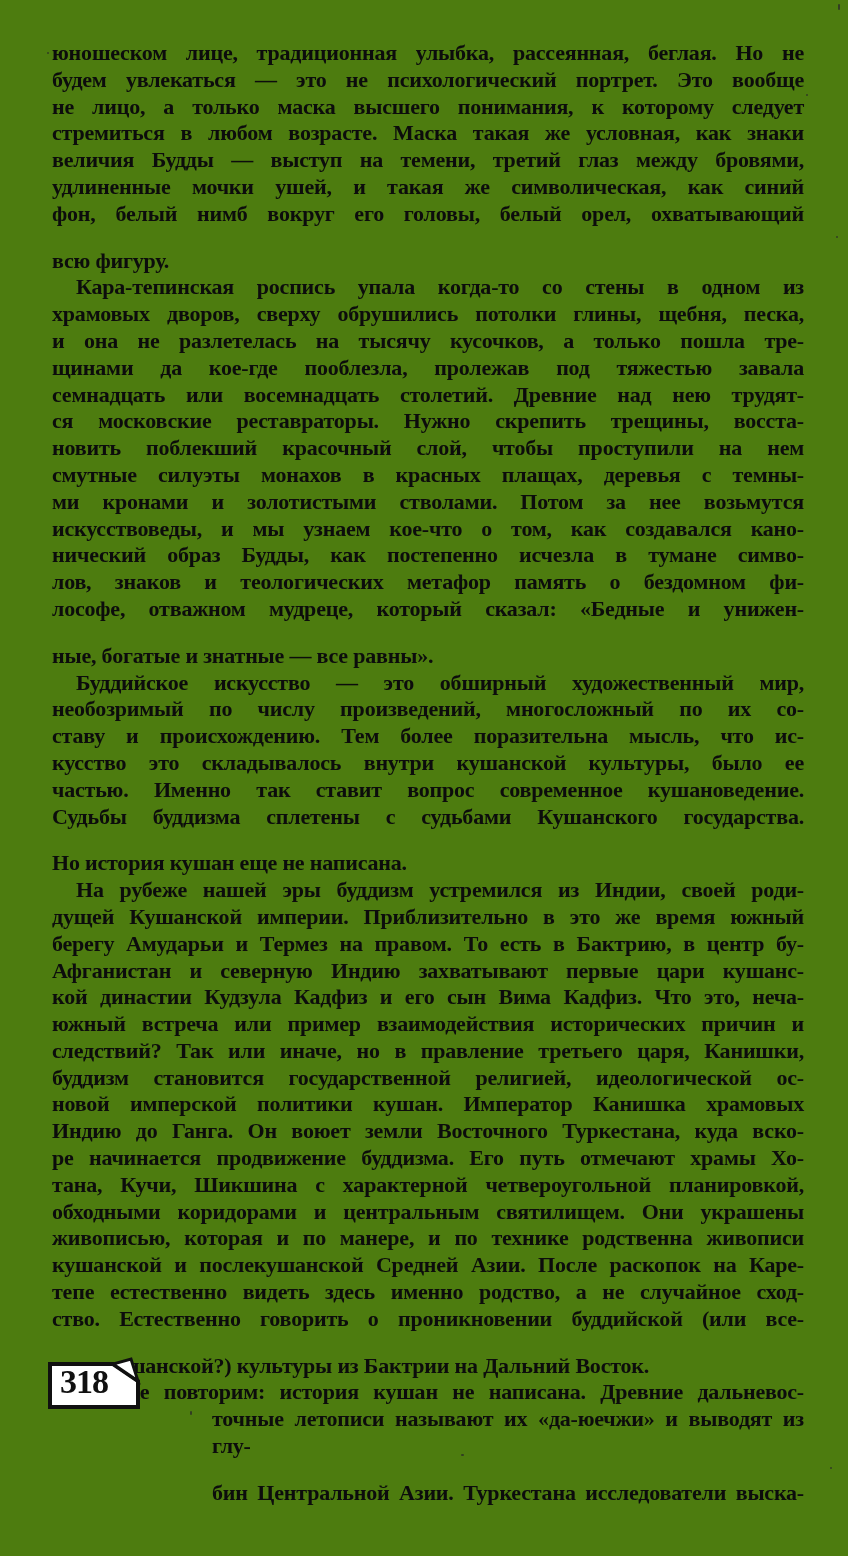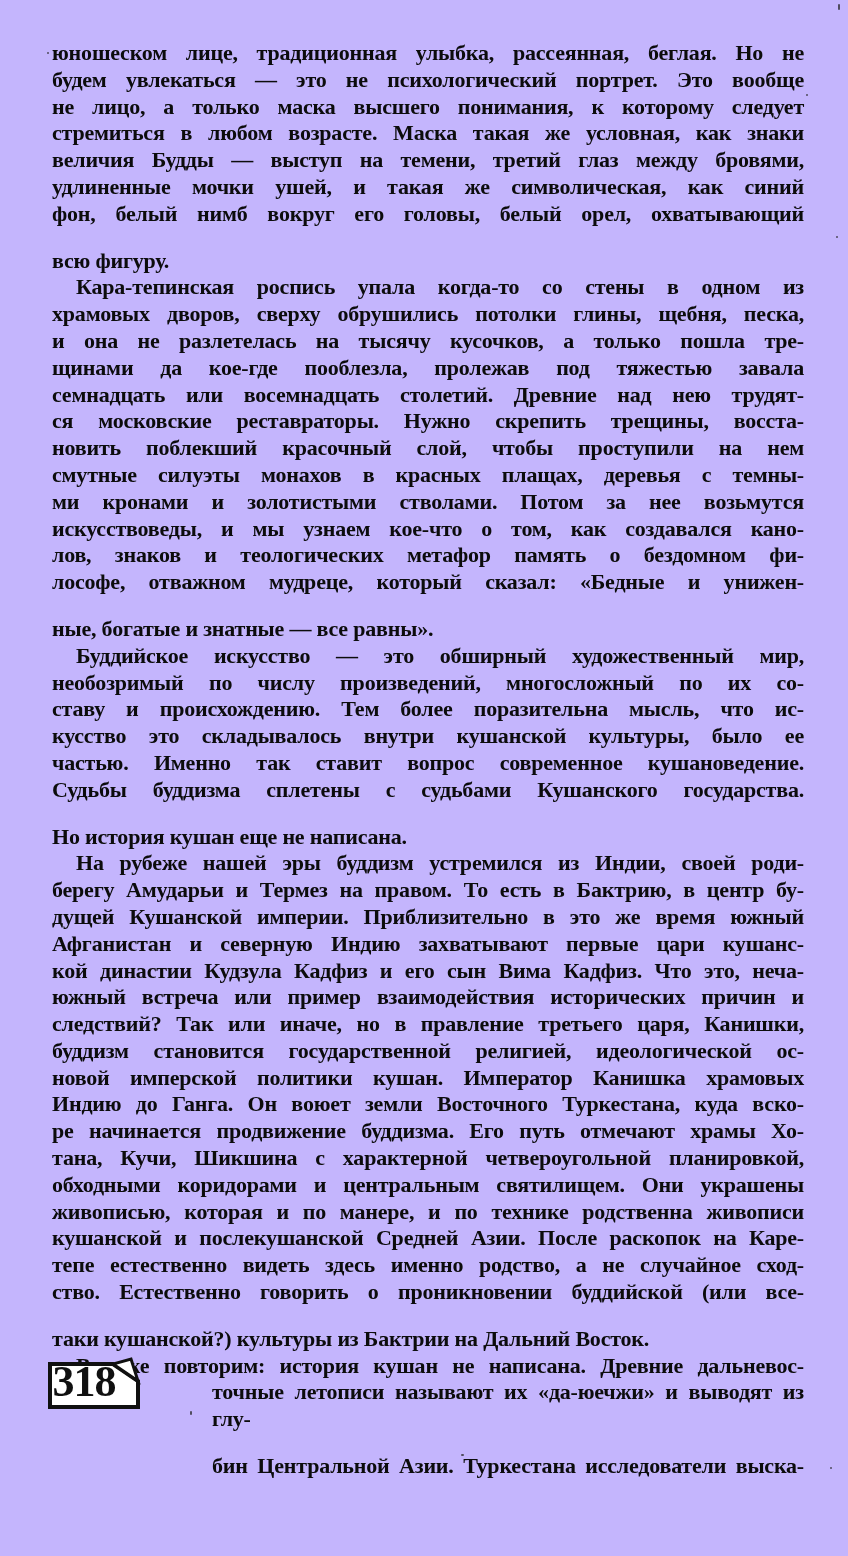--- a/index.html
+++ b/index.html
@@ -1,20 +1,20 @@
 <!DOCTYPE html>
 <html><head>
 <meta charset="utf-8">
 <style>
   html, body { margin: 0; padding: 0; background: #e8e8e8; }
   .page {
     position: relative;
     width: 848px;
     height: 1556px;
-    background: #c4b5fd;
+    background: #4d7c0f;
     font-family: "Liberation Serif", serif;
     overflow: hidden;
     margin: 0 auto;
   }
   .text-column {
     position: absolute;
     left: 52px;
     top: 40px;
     width: 752px;
     color: #0c0c0c;
@@ -43,21 +43,21 @@
     height: 56px;
   }
   .page-badge svg { position: absolute; left: 0; top: 0; }
   .page-num {
     position: absolute;
     left: 4px;
     top: 9px;
     width: 66px;
     text-align: center;
     font-family: "Liberation Serif", serif;
-    font-size: 44px;
+    font-size: 34px;
     line-height: 36px;
     font-weight: 700;
     color: #101010;
     letter-spacing: -1px;
   }
 
   .speck { position: absolute; background: #2a2a2a; opacity: 0.75; border-radius: 1px; }
   .speck.s1 { left: 838px; top: 4px;    width: 2px; height: 6px; }
   .speck.s2 { left: 47px;  top: 52px;   width: 2px; height: 2px; }
   .speck.s3 { left: 806px; top: 94px;   width: 2px; height: 2px; }
@@ -86,37 +86,38 @@
         <div class="line">Кара-тепинская роспись упала когда-то со стены в одном из</div>
         <div class="line">храмовых дворов, сверху обрушились потолки глины, щебня, песка,</div>
         <div class="line">и она не разлетелась на тысячу кусочков, а только пошла тре-</div>
         <div class="line">щинами да кое-где пооблезла, пролежав под тяжестью завала</div>
         <div class="line">семнадцать или восемнадцать столетий. Древние над нею трудят-</div>
         <div class="line">ся московские реставраторы. Нужно скрепить трещины, восста-</div>
         <div class="line">новить поблекший красочный слой, чтобы проступили на нем</div>
         <div class="line">смутные силуэты монахов в красных плащах, деревья с темны-</div>
         <div class="line">ми кронами и золотистыми стволами. Потом за нее возьмутся</div>
         <div class="line">искусствоведы, и мы узнаем кое-что о том, как создавался кано-</div>
+        <div class="line">нический образ Будды, как постепенно исчезла в тумане симво-</div>
         <div class="line">лов, знаков и теологических метафор память о бездомном фи-</div>
         <div class="line">лософе, отважном мудреце, который сказал: «Бедные и унижен-</div>
         <div class="line">ные, богатые и знатные — все равны».</div>
       </div>
       <div class="para indent">
         <div class="line">Буддийское искусство — это обширный художественный мир,</div>
         <div class="line">необозримый по числу произведений, многосложный по их со-</div>
         <div class="line">ставу и происхождению. Тем более поразительна мысль, что ис-</div>
         <div class="line">кусство это складывалось внутри кушанской культуры, было ее</div>
         <div class="line">частью. Именно так ставит вопрос современное кушановедение.</div>
         <div class="line">Судьбы буддизма сплетены с судьбами Кушанского государства.</div>
         <div class="line">Но история кушан еще не написана.</div>
       </div>
       <div class="para indent">
         <div class="line">На рубеже нашей эры буддизм устремился из Индии, своей роди-</div>
+        <div class="line">дущей Кушанской империи. Приблизительно в это же время южный</div>
         <div class="line">берегу Амударьи и Термез на правом. То есть в Бактрию, в центр бу-</div>
-        <div class="line">дущей Кушанской империи. Приблизительно в это же время южный</div>
         <div class="line">Афганистан и северную Индию захватывают первые цари кушанс-</div>
         <div class="line">кой династии Кудзула Кадфиз и его сын Вима Кадфиз. Что это, неча-</div>
         <div class="line">южный встреча или пример взаимодействия исторических причин и</div>
         <div class="line">следствий? Так или иначе, но в правление третьего царя, Канишки,</div>
         <div class="line">буддизм становится государственной религией, идеологической ос-</div>
         <div class="line">новой имперской политики кушан. Император Канишка храмовых</div>
         <div class="line">Индию до Ганга. Он воюет земли Восточного Туркестана, куда вско-</div>
         <div class="line">ре начинается продвижение буддизма. Его путь отмечают храмы Хо-</div>
         <div class="line">тана, Кучи, Шикшина с характерной четвероугольной планировкой,</div>
         <div class="line">обходными коридорами и центральным святилищем. Они украшены</div>

